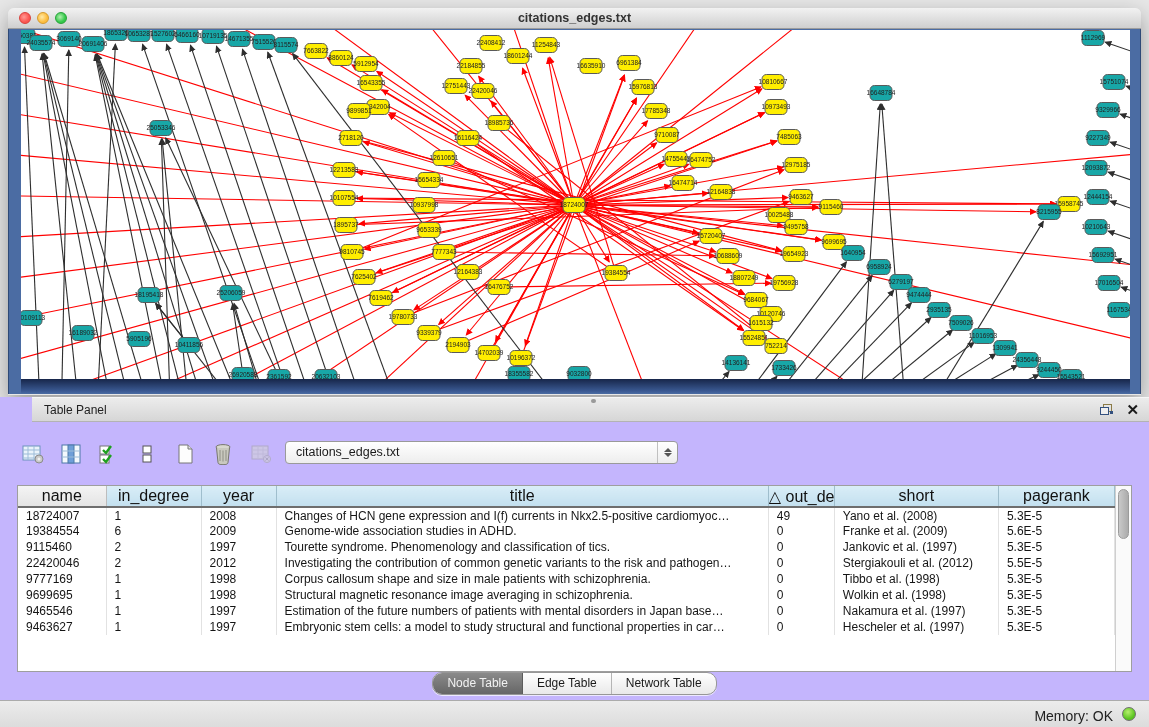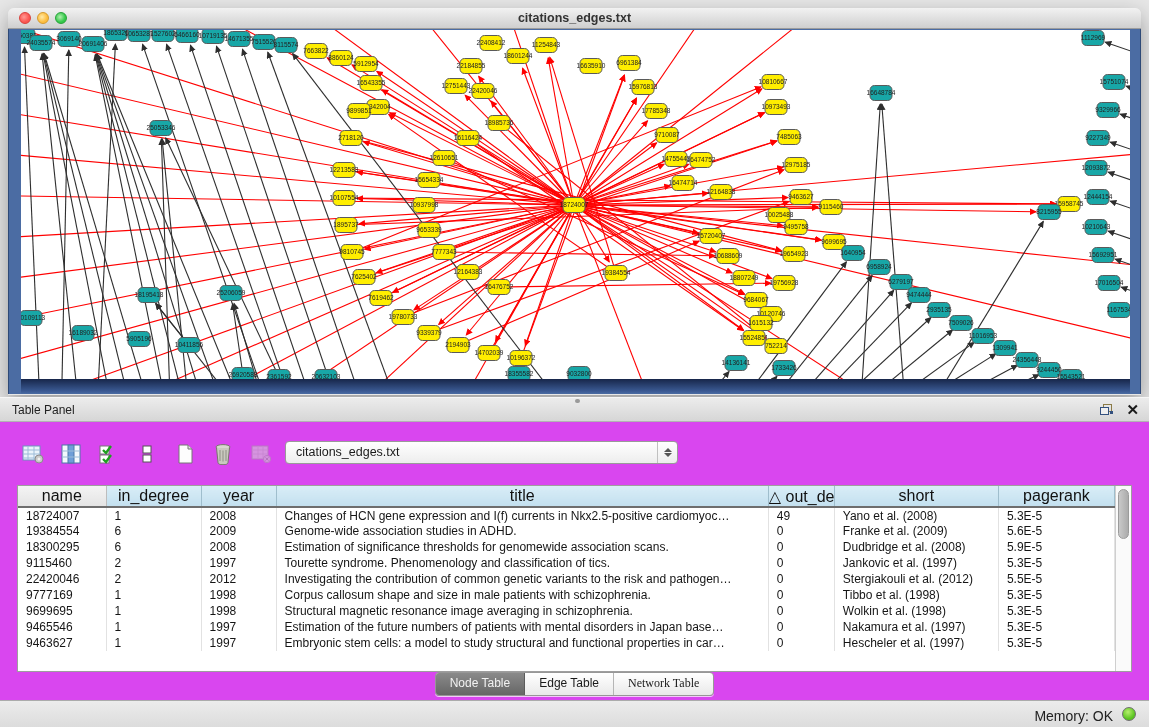--- a/index.html
+++ b/index.html
@@ -18,21 +18,21 @@
   .tl.yellow { left:29px; background:radial-gradient(circle at 4px 4px,#ffe9a8,#fdbd3e 60%); border:1px solid #d59b2e; }
   .tl.green  { left:47px; background:radial-gradient(circle at 4px 4px,#b3f0b0,#34c84a 60%); border:1px solid #27a339; }
   .frame { position:relative; height:365px; background:#4b6ca3;
     border-left:1px solid #2f4a77; border-right:1px solid #2f4a77; }
   .net-canvas { position:absolute; left:12px; top:1px; width:1109px; height:349px; background:#fff; overflow:hidden; }
   .net-canvas svg { display:block; }
   .canvas-shade { position:absolute; left:12px; top:350px; width:1109px; height:15px;
     background:linear-gradient(#17264a,#3a5992 80%,#4b6ca3); }
 
   
-  .table-panel { position:absolute; left:0; top:397px; width:1149px; height:303px; background:#d946ef; }
+  .table-panel { position:absolute; left:0; top:397px; width:1149px; height:303px; background:#c4b5fd;padding-left:32px; }
   .panel-titlebar { position:relative; height:25px; background:linear-gradient(#ececec,#d6d6d6);
     border-top:1px solid #f7f7f7; border-bottom:1px solid #b3b3b3; }
   .panel-title { position:absolute; left:12px; top:5px; font-size:12px; color:#222; }
   .panel-btns { position:absolute; right:10px; top:4px; display:flex; gap:12px; align-items:center; }
   .float-ic svg, .close-ic { display:block; }
   .close-ic { font-size:15px; font-weight:bold; color:#1a1a1a; line-height:16px; cursor:default; }
   .grip-dot { position:absolute; left:50%; top:1px; width:5px; height:4px; border-radius:2px; background:#9a9a9a; }
 
   .toolbar { position:absolute; left:20px; top:42px; height:30px; display:flex; align-items:center; gap:12px; }
   .tb-btn { width:26px; height:26px; display:flex; align-items:center; justify-content:center; }
@@ -52,24 +52,24 @@
   table.data th { height:21px; font-size:16px; font-weight:normal; color:#111; text-align:center;
     background:linear-gradient(#d9edf7,#c3e0ef); border-right:1px solid #9fbecd; border-bottom:2px solid #6e6e6e; overflow:hidden; white-space:nowrap; }
   table.data th.plain { background:linear-gradient(#f4f4f4,#e4e4e4); border-right:1px solid #bdbdbd; }
   table.data td { height:16px; font-size:12px; color:#151515; padding:0 4px 0 8px;
     white-space:nowrap; overflow:hidden; border-right:1px solid #e2e2e2; }
   .vscroll { position:absolute; right:0; top:0; width:16px; height:185px; background:#fafafa; border-left:1px solid #cfcfcf; }
   .vscroll .thumb { position:absolute; left:2px; top:3px; width:11px; height:50px; border-radius:6px;
     background:linear-gradient(90deg,#c9c9c9,#ababab); border:1px solid #9b9b9b; }
 
   .tabs-row { position:absolute; left:0; top:275px; width:100%; display:flex; justify-content:center; }
-  .seg-control { display:flex; border:1px solid #979797; border-radius:4px; overflow:hidden;
+  .seg-control { display:flex; border:1px solid #979797; border-radius:10px; overflow:hidden;
     background:linear-gradient(#ffffff,#e9e9e9); box-shadow:0 1px 0 rgba(255,255,255,.7); }
   .seg { padding:3px 14px 4px; font-size:12px; color:#1a1a1a; border-right:1px solid #b5b5b5; }
-  .seg:last-child { border-right:none;font-family:Liberation Serif, serif; }
+  .seg:last-child { border-right:none; }
   .seg.sel { background:linear-gradient(#8a8a8a,#666666); color:#f2f2f2; border-right:1px solid #5c5c5c; }
 
   
   .statusbar { position:absolute; left:0; top:700px; width:1149px; height:27px;
     background:linear-gradient(#ececec,#dcdcdc); border-top:1px solid #ababab; }
   .mem-label { position:absolute; right:36px; top:7px; font-size:14px; color:#222; }
   .mem-dot { position:absolute; right:13px; top:6px; width:14px; height:14px; border-radius:50%;
     background:radial-gradient(circle at 5px 4px,#b6ef6d,#59c41f 65%); border:1px solid #6f6f6f; }
 </style>
 </head>
@@ -821,29 +821,20 @@
             <tr>
               <td>19384554</td>
               <td>6</td>
               <td>2009</td>
               <td>Genome-wide association studies in ADHD.</td>
               <td>0</td>
               <td>Franke et al. (2009)</td>
               <td>5.6E-5</td>
             </tr>
             <tr>
-              <td>18300295</td>
-              <td>6</td>
-              <td>2008</td>
-              <td>Estimation of significance thresholds for genomewide association scans.</td>
-              <td>0</td>
-              <td>Dudbridge et al. (2008)</td>
-              <td>5.9E-5</td>
-            </tr>
-            <tr>
               <td>9115460</td>
               <td>2</td>
               <td>1997</td>
               <td>Tourette syndrome. Phenomenology and classification of tics.</td>
               <td>0</td>
               <td>Jankovic et al. (1997)</td>
               <td>5.3E-5</td>
             </tr>
             <tr>
               <td>22420046</td>

